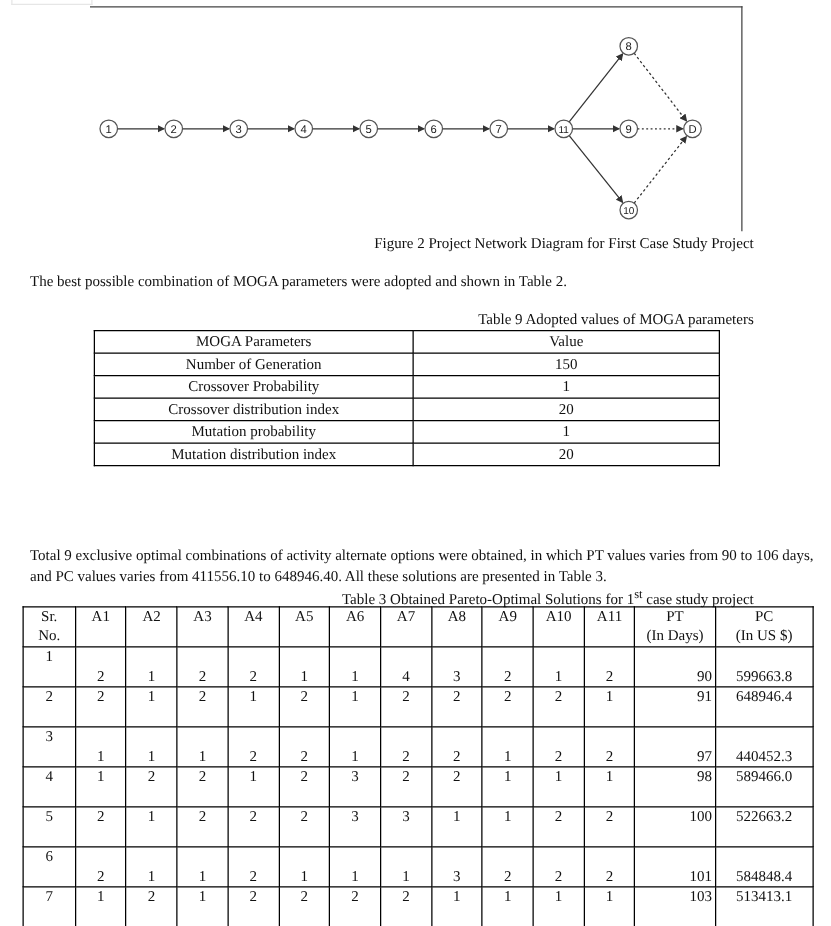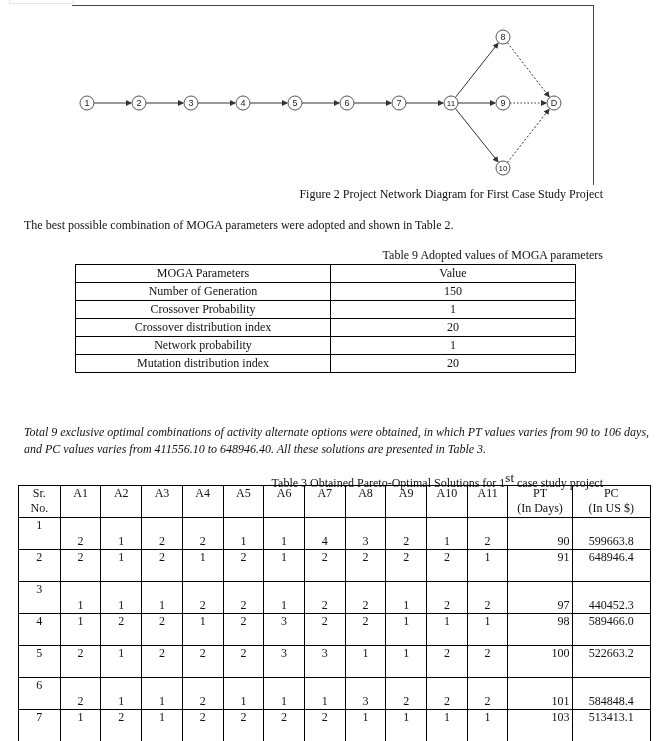--- a/index.html
+++ b/index.html
@@ -22,21 +22,21 @@
   .t3 .hdr td { height:31px; }
   .t3 td.sr { width:36px;margin-left:16px; }
   .t3 td.a { width:35px; }
   .t3 td.pt { width:50px; text-align:right; padding-left:10px;}
   .t3 td.pc { width:72px;margin-left:12px; }
   .t3 .hdr td.pt { text-align:center; padding-left:2px;}
   .r-tall td { height:31px; }
   .r-split td { height:31px; }
   .r-split td.v { vertical-align:bottom; }
   .r-split td.sr { vertical-align:top; }
-  sup { font-size:13px; }
+  sup { font-size:10px; }
 </style>
 </head>
 <body>
 
 <div class="topbox"></div>
 <div class="figframe"></div>
 
 <svg class="net" id="net" width="665" height="190">
   <defs>
     <marker id="arr" markerWidth="6" markerHeight="6" refX="5" refY="3" orient="auto">
@@ -130,31 +130,31 @@
       </tr>
       <tr>
         <td class="c1">Crossover Probability</td>
         <td>1</td>
       </tr>
       <tr>
         <td class="c1">Crossover distribution index</td>
         <td>20</td>
       </tr>
       <tr>
-        <td class="c1">Network probability</td>
+        <td class="c1">Mutation probability</td>
         <td>1</td>
       </tr>
       <tr>
         <td class="c1">Mutation distribution index</td>
         <td>20</td>
       </tr>
     </tbody>
 </table>
 
-<div class="para" style="top:424px;font-style:italic;">Total 9 exclusive optimal combinations of activity alternate options were obtained, in which PT values varies from 90 to 106 days, and PC values varies from 411556.10 to 648946.40. All these solutions are presented in Table 3.</div>
+<div class="para" style="top:436px;">Total 9 exclusive optimal combinations of activity alternate options were obtained, in which PT values varies from 90 to 106 days, and PC values varies from 411556.10 to 648946.40. All these solutions are presented in Table 3.</div>
 
 <div class="caption" style="top:470px;"><span>Table 3 Obtained Pareto-Optimal Solutions for 1</span><sup>st</sup><span> case study project</span></div>
 
 <table class="t3">
   <tbody>
       <tr class="hdr" id="t3hdr">
     <td class="sr"><span>Sr.</span><br><span>No.</span></td>
   <td class="a">A1</td>
         <td class="a">A2</td>
         <td class="a">A3</td>

